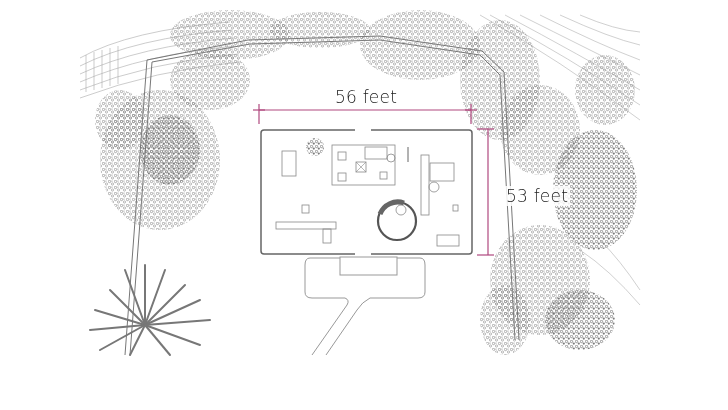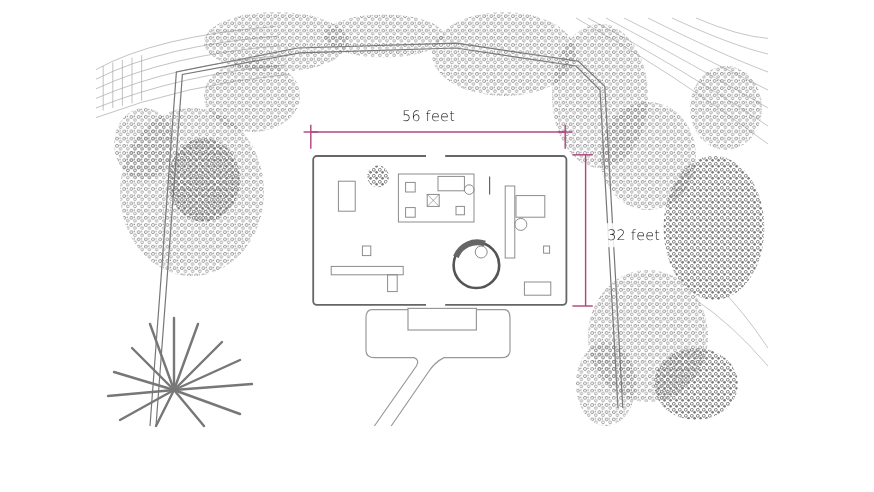--- a/index.html
+++ b/index.html
@@ -1,19 +1,19 @@
 <!DOCTYPE html>
 <html><head>
   <meta charset="utf-8">
   <style>
     html, body { margin: 0; padding: 0; background: #ffffff; }
     body { width: 728px; height: 410px; overflow: hidden; position: relative; font-family: "DejaVu Sans", "Liberation Sans", sans-serif; }
     #canvas { position: absolute; left: 0; top: 0; width: 728px; height: 410px; }
     .label {
-      position: absolute; color: #1a1a1a; font-size: 12px; font-weight: 300;
+      position: absolute; color: #1a1a1a; font-size: 17px; font-weight: 300;
       letter-spacing: 0.2px; white-space: nowrap; background: rgba(255,255,255,0.85);
       padding: 0 2px; line-height: 20px;
     }
     #label-width { left: 333px; top: 87px; }
     #label-depth { left: 504px; top: 186px; }
   </style>
 </head>
 <body>
 
 <svg id="canvas" viewBox="0 0 728 410" xmlns="http://www.w3.org/2000/svg">
@@ -142,13 +142,13 @@
     <line x1="471" y1="104" x2="471" y2="124"></line>
     <line x1="253" y1="110" x2="265" y2="110"></line>
     <line x1="465" y1="110" x2="477" y2="110"></line>
     <line x1="488" y1="129" x2="488" y2="255"></line>
     <line x1="477" y1="129" x2="494" y2="129"></line>
     <line x1="477" y1="255" x2="494" y2="255"></line>
   </g>
 </svg>
 
 <div id="label-width" class="label">56 feet</div>
-<div id="label-depth" class="label">32 feet</div>
+<div id="label-depth" class="label">53 feet</div>
 
 </body></html>

